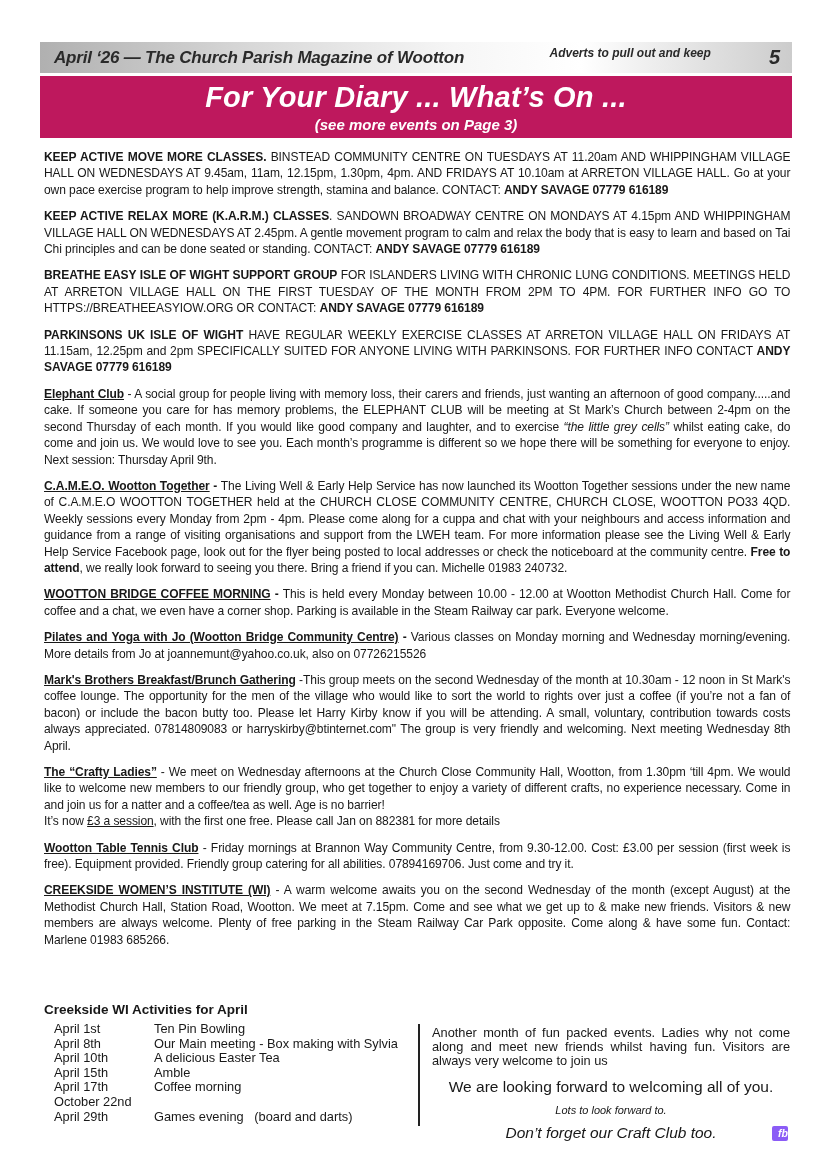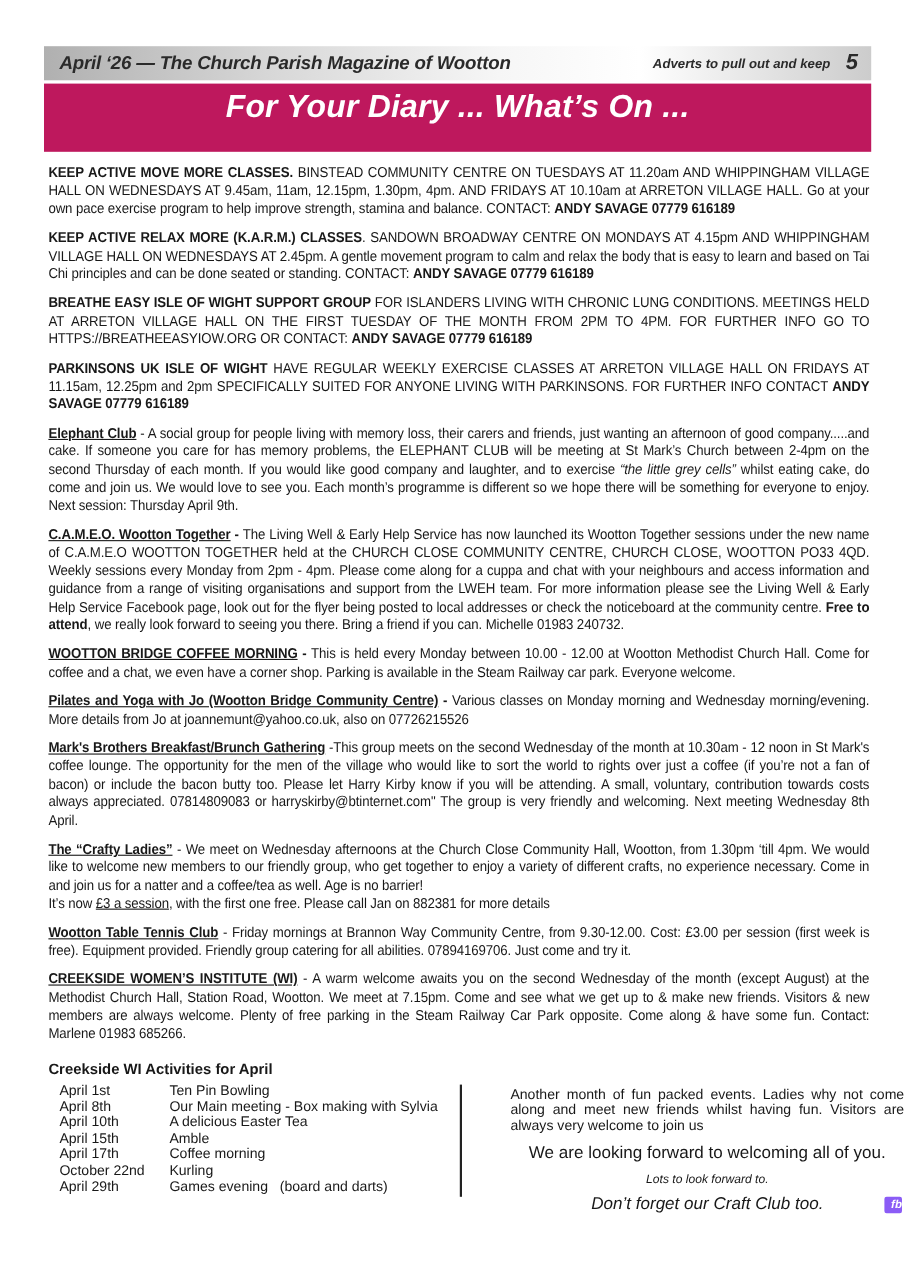--- a/index.html
+++ b/index.html
@@ -9,21 +9,21 @@
     font-family:"Liberation Sans", sans-serif; color:#181818;
   }
   
   .header-bar {
     position:absolute; left:40px; top:42px; width:752px; height:31px;
     background:linear-gradient(90deg,#b0b0b0 0%,#d8d8d8 28%,#f6f6f6 55%,#ffffff 72%,#cccccc 100%);
     display:flex; align-items:center; justify-content:space-between;
     padding:0 12px 0 14px; color:#2a2a2a;
   }
   .issue-line { font-size:17px; font-weight:700; font-style:italic; letter-spacing:-0.2px; }
-  .header-right { display:flex; align-items:center; }
+  .header-right { display:flex; align-items:flex-start;gap:44px; }
   .adverts-note { font-size:12px; font-weight:700; font-style:italic; }
   .page-number { font-size:20px; font-weight:700; font-style:italic; margin-left:14px; }
   
   .banner {
     position:absolute; left:40px; top:76px; width:752px; height:62px;
     background:#be185d; color:#ffffff; text-align:center; padding-top:5px;
   }
   .banner-title { font-size:29px; font-weight:700; font-style:italic; letter-spacing:0.2px; }
   .banner-subtitle { font-size:15px; font-weight:700; font-style:italic; margin-top:2px; }
   
@@ -32,29 +32,29 @@
     transform:scaleX(0.926); transform-origin:0 0;
   }
   .event {
     font-size:13px; line-height:16.4px; text-align:justify;
     margin-bottom:10px; letter-spacing:-0.1px;
   }
   .run-b { font-weight:700; }
   .run-u { text-decoration:underline; }
   .run-i { font-style:italic; }
   
-  .bottom { position:absolute; left:44px; top:964px; width:746px; }
+  .bottom { position:absolute; left:44px; top:1002px; width:746px; }
   .wi-heading { font-weight:700; font-size:13.5px; margin-bottom:5px; }
   .wi-columns { position:relative; min-height:130px; }
   .wi-list { width:368px; font-size:12.8px; line-height:14.6px; }
   .wi-row { display:flex; }
   .wi-date { width:100px; flex:none;margin-left:10px; }
   .wi-activity { flex:1; }
   .divider { position:absolute; left:374px; top:2px; width:2px; height:102px; background:#222222; }
-  .wi-note-col { position:absolute; left:388px; top:4px; width:358px;margin-left:32px; }
+  .wi-note-col { position:absolute; left:388px; top:4px; width:358px; }
   .wi-note { font-size:12.8px; line-height:14.2px; text-align:justify; }
   .closing-1 { text-align:center; font-size:15.5px; margin-top:9px; }
   .closing-2 { text-align:center; font-size:11px; font-style:italic; margin-top:8px; }
   .closing-3 { text-align:center; font-size:15.5px; font-style:italic; margin-top:8px; position:relative; }
   .fb-badge {
     position:absolute; right:2px; top:2px; width:16px; height:15px;
     background:#8b5cf6; color:#ffffff; font-style:italic; font-weight:700;
     font-size:10.5px; line-height:15px; text-align:right; border-radius:2px;
   }
 </style>
@@ -64,20 +64,21 @@
 <div class="header-bar">
   <span class="issue-line">April ‘26  —  The Church Parish Magazine of Wootton</span>
   <span class="header-right">
     <span class="adverts-note">Adverts to pull out and keep</span>
     <span class="page-number">5</span>
   </span>
 </div>
 
 <div class="banner">
   <div class="banner-title">For Your Diary ... What’s On ...</div>
+  <div class="banner-subtitle">(see more events on Page 3)</div>
 </div>
 
 <div class="content">
   <p class="event"><span class="run-b">KEEP ACTIVE MOVE MORE CLASSES.</span><span> BINSTEAD COMMUNITY CENTRE ON TUESDAYS AT 11.20am AND WHIPPINGHAM VILLAGE HALL ON WEDNESDAYS AT 9.45am, 11am, 12.15pm, 1.30pm, 4pm. AND FRIDAYS AT 10.10am at ARRETON VILLAGE HALL. Go at your own pace exercise program to help improve strength, stamina and balance. CONTACT: </span><span class="run-b">ANDY SAVAGE 07779 616189</span></p>
   <p class="event"><span class="run-b">KEEP ACTIVE RELAX MORE (K.A.R.M.) CLASSES</span><span>. SANDOWN BROADWAY CENTRE ON MONDAYS AT 4.15pm AND WHIPPINGHAM VILLAGE HALL ON WEDNESDAYS AT 2.45pm. A gentle movement program to calm and relax the body that is easy to learn and based on Tai Chi principles and can be done seated or standing. CONTACT: </span><span class="run-b">ANDY SAVAGE 07779 616189</span></p>
   <p class="event"><span class="run-b">BREATHE EASY ISLE OF WIGHT SUPPORT GROUP</span><span> FOR ISLANDERS LIVING WITH CHRONIC LUNG CONDITIONS. MEETINGS HELD AT ARRETON VILLAGE HALL ON THE FIRST TUESDAY OF THE MONTH FROM 2PM TO 4PM. FOR FURTHER INFO GO TO HTTPS://BREATHEEASYIOW.ORG OR CONTACT: </span><span class="run-b">ANDY SAVAGE 07779 616189</span></p>
   <p class="event"><span class="run-b">PARKINSONS UK ISLE OF WIGHT</span><span> HAVE REGULAR WEEKLY EXERCISE CLASSES AT ARRETON VILLAGE HALL ON FRIDAYS AT 11.15am, 12.25pm and 2pm SPECIFICALLY SUITED FOR ANYONE LIVING WITH PARKINSONS. FOR FURTHER INFO CONTACT </span><span class="run-b">ANDY SAVAGE 07779 616189</span></p>
   <p class="event"><span class="run-b run-u">Elephant Club</span><span> - A social group for people living with memory loss, their carers and friends, just wanting an afternoon of good company.....and cake. If someone you care for has memory problems, the ELEPHANT CLUB will be meeting at St Mark’s Church between 2-4pm on the second Thursday of each month. If you would like good company and laughter, and to exercise </span><span class="run-i">“the little grey cells”</span><span> whilst eating cake, do come and join us. We would love to see you. Each month’s programme is different so we hope there will be something for everyone to enjoy. Next session: Thursday April 9th.</span></p>
   <p class="event"><span class="run-b run-u">C.A.M.E.O. Wootton Together</span><span class="run-b"> - </span><span>The Living Well &amp; Early Help Service has now launched its Wootton Together sessions under the new name of C.A.M.E.O WOOTTON TOGETHER held at the CHURCH CLOSE COMMUNITY CENTRE, CHURCH CLOSE, WOOTTON PO33 4QD. Weekly sessions every Monday from 2pm - 4pm. Please come along for a cuppa and chat with your neighbours and access information and guidance from a range of visiting organisations and support from the LWEH team. For more information please see the Living Well &amp; Early Help Service Facebook page, look out for the flyer being posted to local addresses or check the noticeboard at the community centre. </span><span class="run-b">Free to attend</span><span>, we really look forward to seeing you there. Bring a friend if you can. Michelle 01983 240732.</span></p>
   <p class="event"><span class="run-b run-u">WOOTTON BRIDGE COFFEE MORNING</span><span class="run-b"> - </span><span>This is held every Monday between 10.00 - 12.00 at Wootton Methodist Church Hall. Come for coffee and a chat, we even have a corner shop. Parking is available in the Steam Railway car park. Everyone welcome.</span></p>
@@ -107,21 +108,20 @@
       <div class="wi-row">
         <span class="wi-date">April 15th</span>
         <span class="wi-activity">Amble</span>
       </div>
       <div class="wi-row">
         <span class="wi-date">April 17th</span>
         <span class="wi-activity">Coffee morning</span>
       </div>
       <div class="wi-row">
         <span class="wi-date">October 22nd</span>
-        <span class="wi-activity">Kurling</span>
       </div>
       <div class="wi-row">
         <span class="wi-date">April 29th</span>
         <span class="wi-activity">Games evening&nbsp;&nbsp; (board and darts)</span>
       </div>
     </div>
     <div class="divider"></div>
     <div class="wi-note-col">
       <div class="wi-note">Another month of fun packed events. Ladies why not come along and meet new friends whilst having fun. Visitors are always very welcome to join us</div>
       <div class="closing-1">We are looking forward to welcoming all of you.</div>

